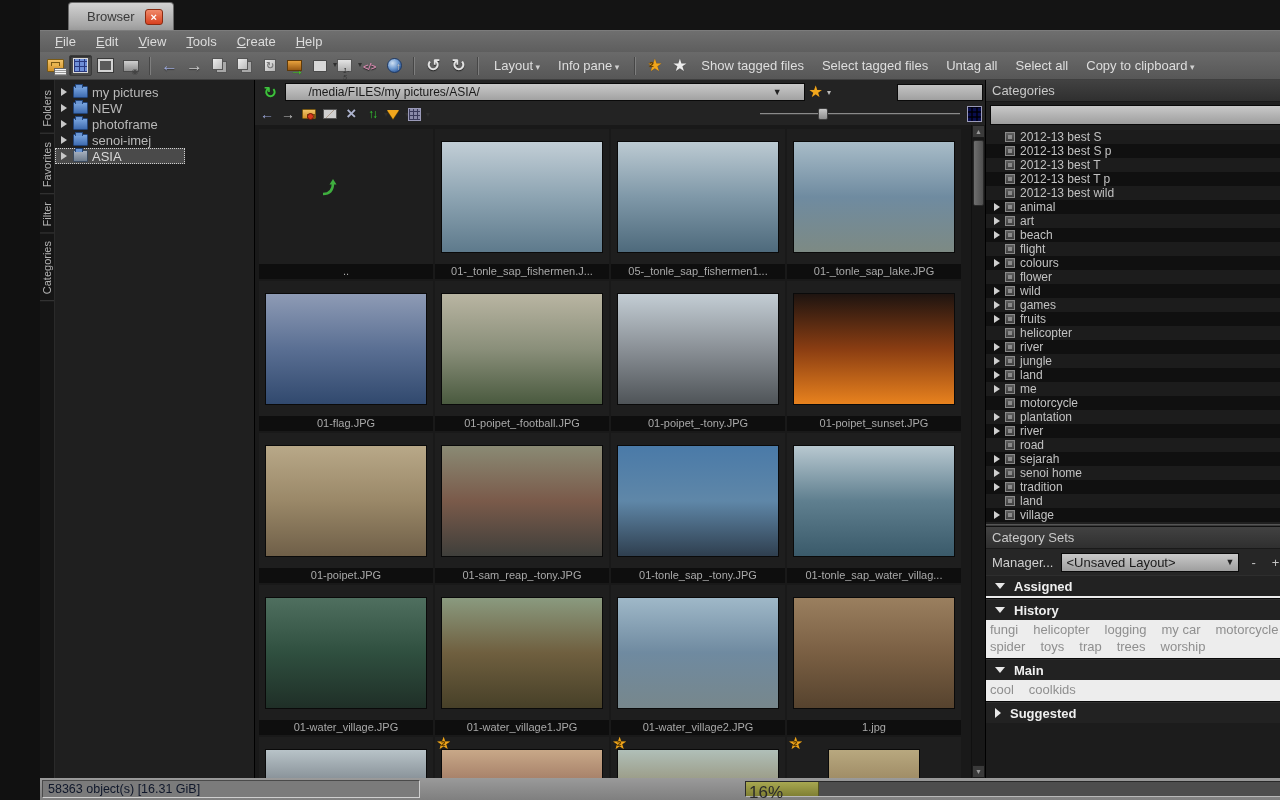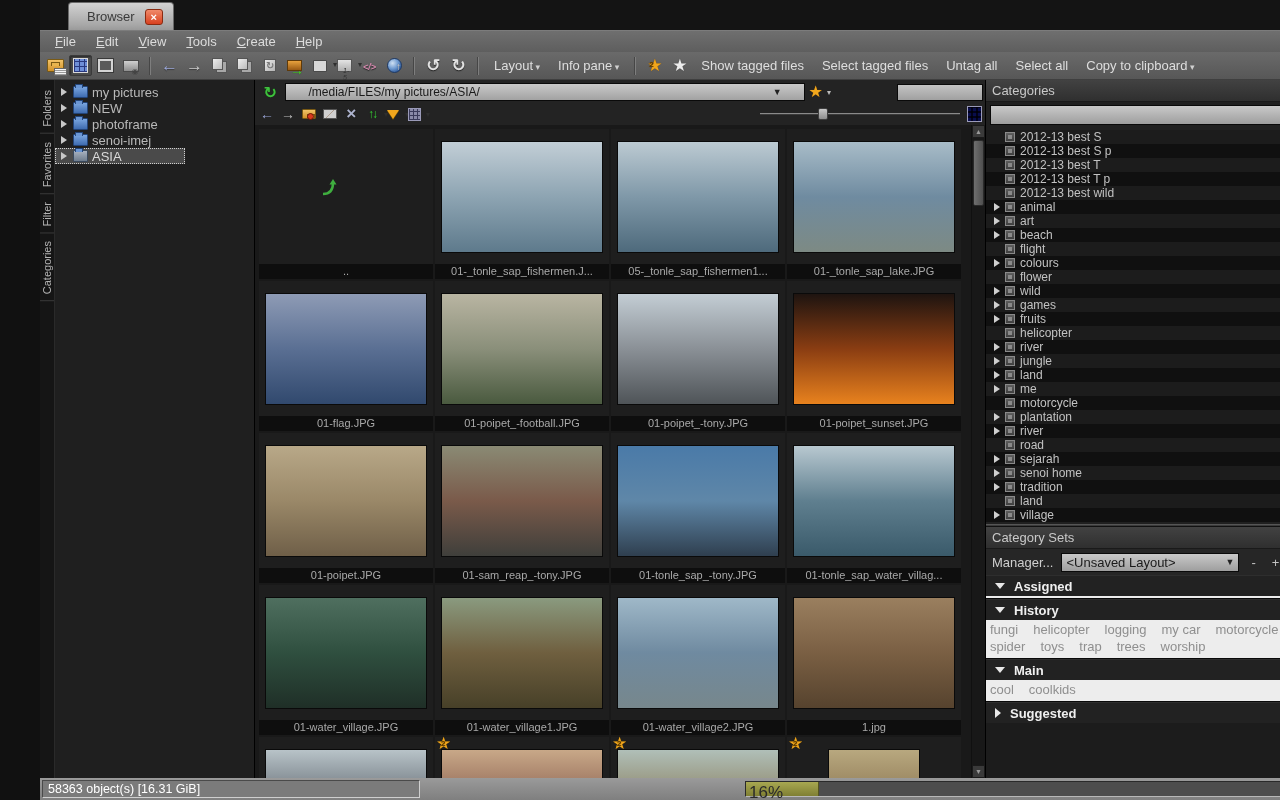--- a/index.html
+++ b/index.html
@@ -170,21 +170,21 @@
   .tri-down { width:0; height:0; border-left:5px solid transparent; border-right:5px solid transparent; border-top:6px solid #e8e8e8; }
   .tri-right { width:0; height:0; border-top:5px solid transparent; border-bottom:5px solid transparent; border-left:6px solid #e8e8e8; }
   .tag-zone { background:#ededed; padding:1px 4px 3px 4px; display:flex; flex-wrap:wrap; column-gap:15px; row-gap:0; border-bottom:1px solid #0a0a0a; }
   .tag-zone span { color:#8f8f8f; font-size:13px; line-height:17px; }
   .tag-zone.empty { padding:1px; min-height:3px; }
   .cs-rest { flex:1; background:#1c1c1c; }
 
   
   .statusbar { height:22px; background:linear-gradient(180deg,#9a9a9a,#7f7f7f); display:flex; align-items:center; padding:0 2px; position:relative; }
   .status-box { width:378px; height:18px; background:#7b7b7b; border:1px solid; border-color:#4a4a4a #cfcfcf #cfcfcf #4a4a4a;
-        color:#ffffff; font-size:12.5px; display:flex; align-items:center; padding:0 5px; }
+        color:#0f172a; font-size:12.5px; display:flex; align-items:center; padding:0 5px; }
   .progress-wrap { position:absolute; left:705px; right:14px; top:3px; height:16px; background:#4d4d4d;
         border:1px solid; border-color:#2a2a2a #b8b8b8 #b8b8b8 #2a2a2a; }
   .progress-fill { height:100%; background:linear-gradient(180deg,#a8a851,#7f7f33); border-right:1px solid #55551f; }
   .progress-label { position:absolute; left:3px; top:1px; color:#2a2a2a; font-size:17px; }
   .grip { position:absolute; right:1px; bottom:2px; width:12px; height:12px;
         background:repeating-linear-gradient(135deg,transparent 0 2px,#c8c8c8 2px 3px,#4f4f4f 3px 5px); }
 </style>
 </head>
 <body>
 

